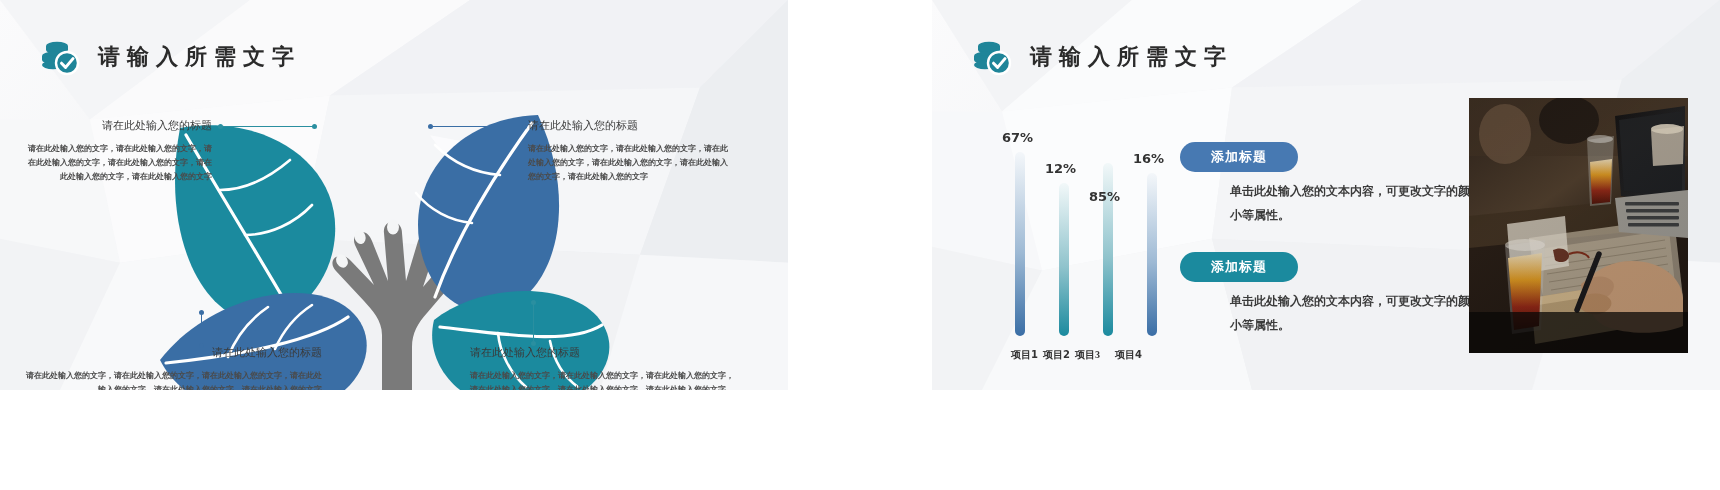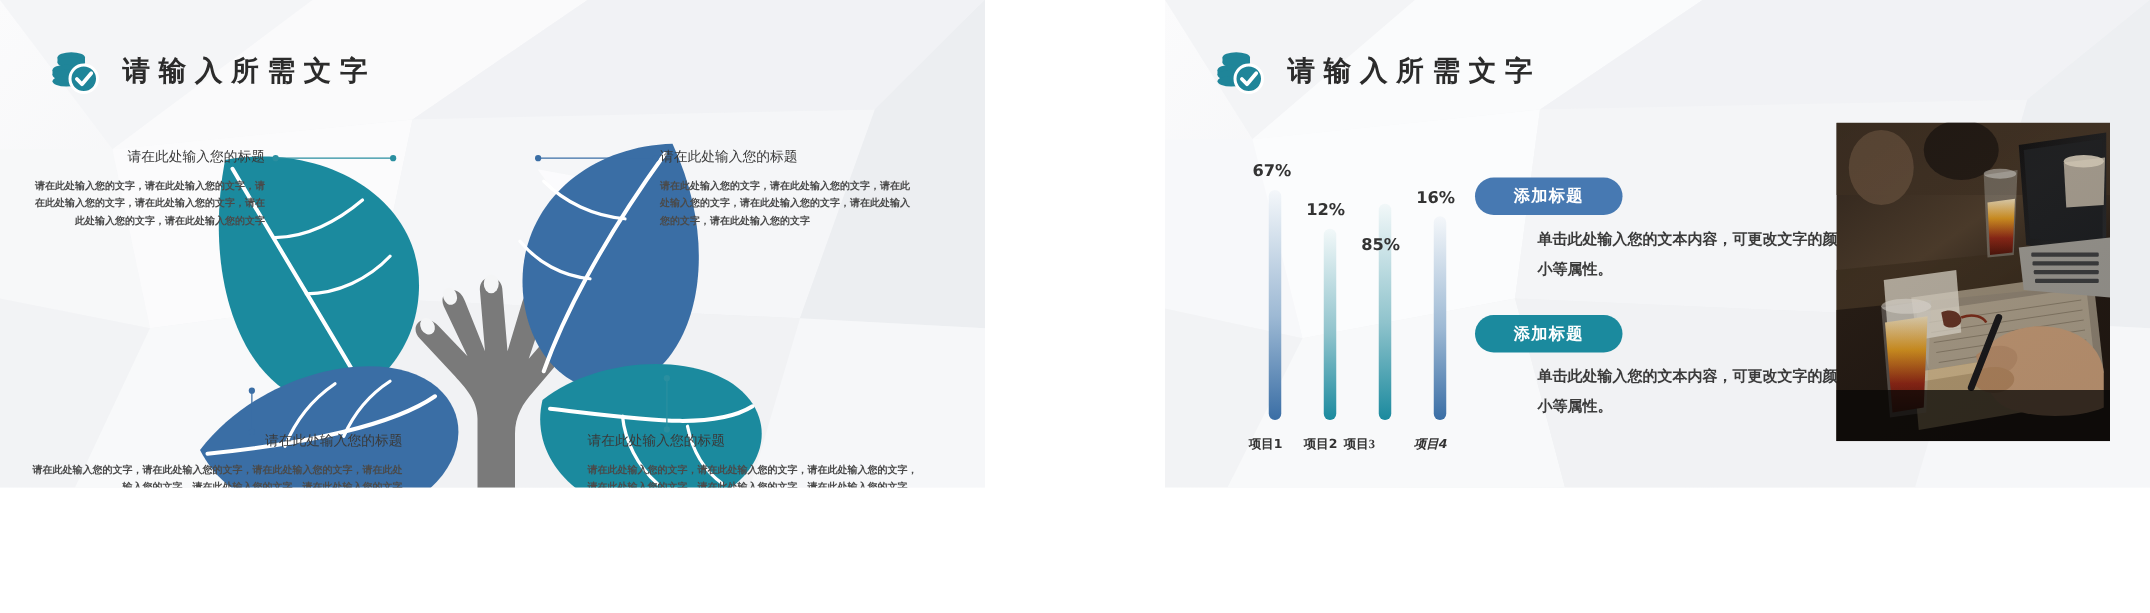--- a/index.html
+++ b/index.html
@@ -260,39 +260,39 @@
               <stop offset="55%" stop-color="#8fc3cc"></stop>
               <stop offset="100%" stop-color="#1b8a9e"></stop>
           </linearGradient>
         </defs>
       </svg>
 
       <div class="bar-col" style="left:16px;">
         <div class="bar" style="height:184px;background:linear-gradient(180deg,#f4f7fa 0%,#9db9d4 55%,#3a6ea5 100%);"></div>
       </div>
       <div class="bar-val" style="left:3px;top:0px;">67%</div>
-      <div class="bar-lbl" style="left:0px;">项目1</div>
+      <div class="bar-lbl" style="left:12px;">项目1</div>
 
       <div class="bar-col" style="left:60px;">
         <div class="bar" style="height:153px;background:linear-gradient(180deg,#f2f8f9 0%,#8fc3cc 55%,#1b8a9e 100%);"></div>
       </div>
       <div class="bar-val" style="left:46px;top:31px;">12%</div>
       <div class="bar-lbl" style="left:44px;">项目2</div>
 
       <div class="bar-col" style="left:104px;">
         <div class="bar" style="height:173px;background:linear-gradient(180deg,#f2f8f9 0%,#8fc3cc 55%,#1b8a9e 100%);"></div>
       </div>
       <div class="bar-val" style="left:90px;top:11px;margin-top:48px;">85%</div>
       <div class="bar-lbl" style="left:76px;font-family:Liberation Serif, serif;">项目3</div>
 
       <div class="bar-col" style="left:148px;">
         <div class="bar" style="height:163px;background:linear-gradient(180deg,#f4f7fa 0%,#9db9d4 55%,#3a6ea5 100%);"></div>
       </div>
       <div class="bar-val" style="left:134px;top:21px;">16%</div>
-      <div class="bar-lbl" style="left:132px;font-style:italic;">项目4</div>
+      <div class="bar-lbl" style="left:116px;">项目4</div>
     </div>
   </div>
 
   <div class="pill" style="left:248px;top:142px;background:#4779b2;">添加标题</div>
   <div class="ptext" style="left:250px;top:180px;">单击此处输入您的文本内容，可更改文字的颜色或者大小等属性。</div>
 
   <div class="pill" style="left:248px;top:252px;background:#1b8a9e;">添加标题</div>
   <div class="ptext" style="left:250px;top:290px;">单击此处输入您的文本内容，可更改文字的颜色或者大小等属性。</div>
 
   <div class="photo" style="left:537px;top:98px;">

